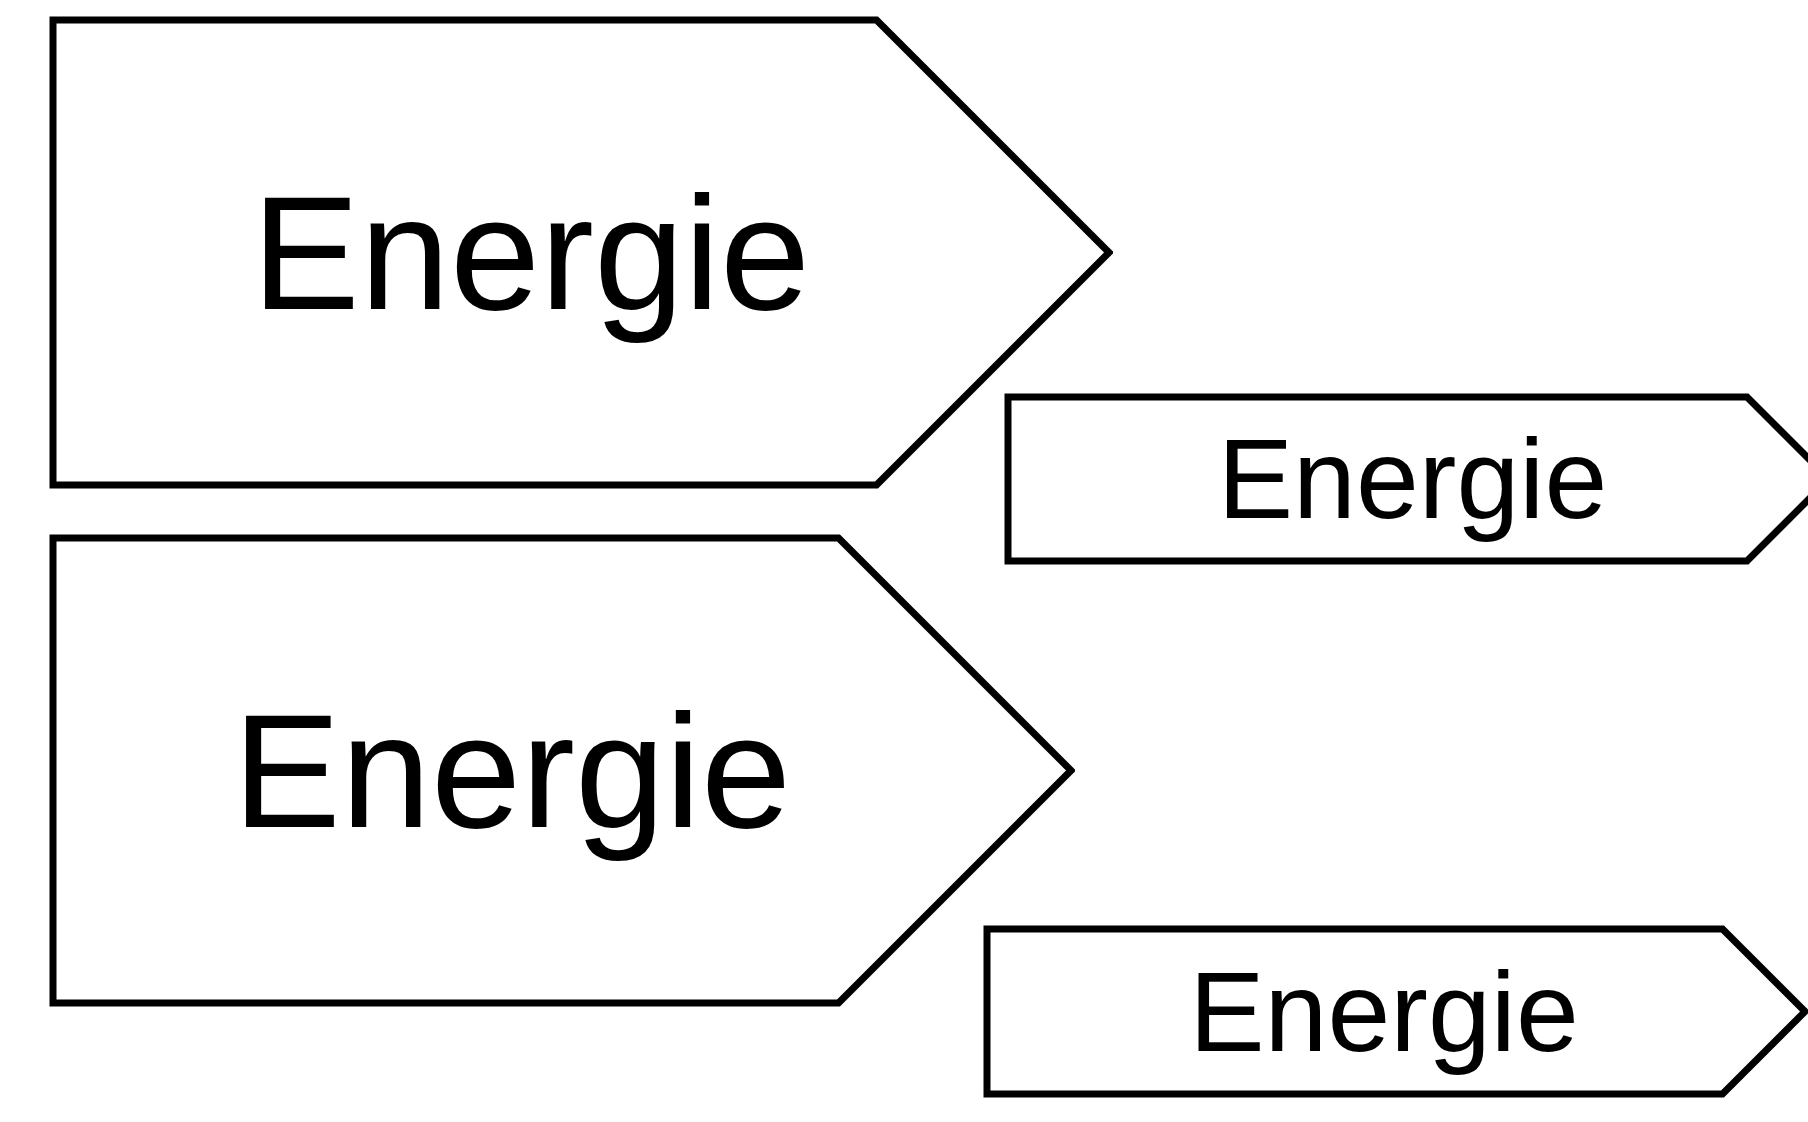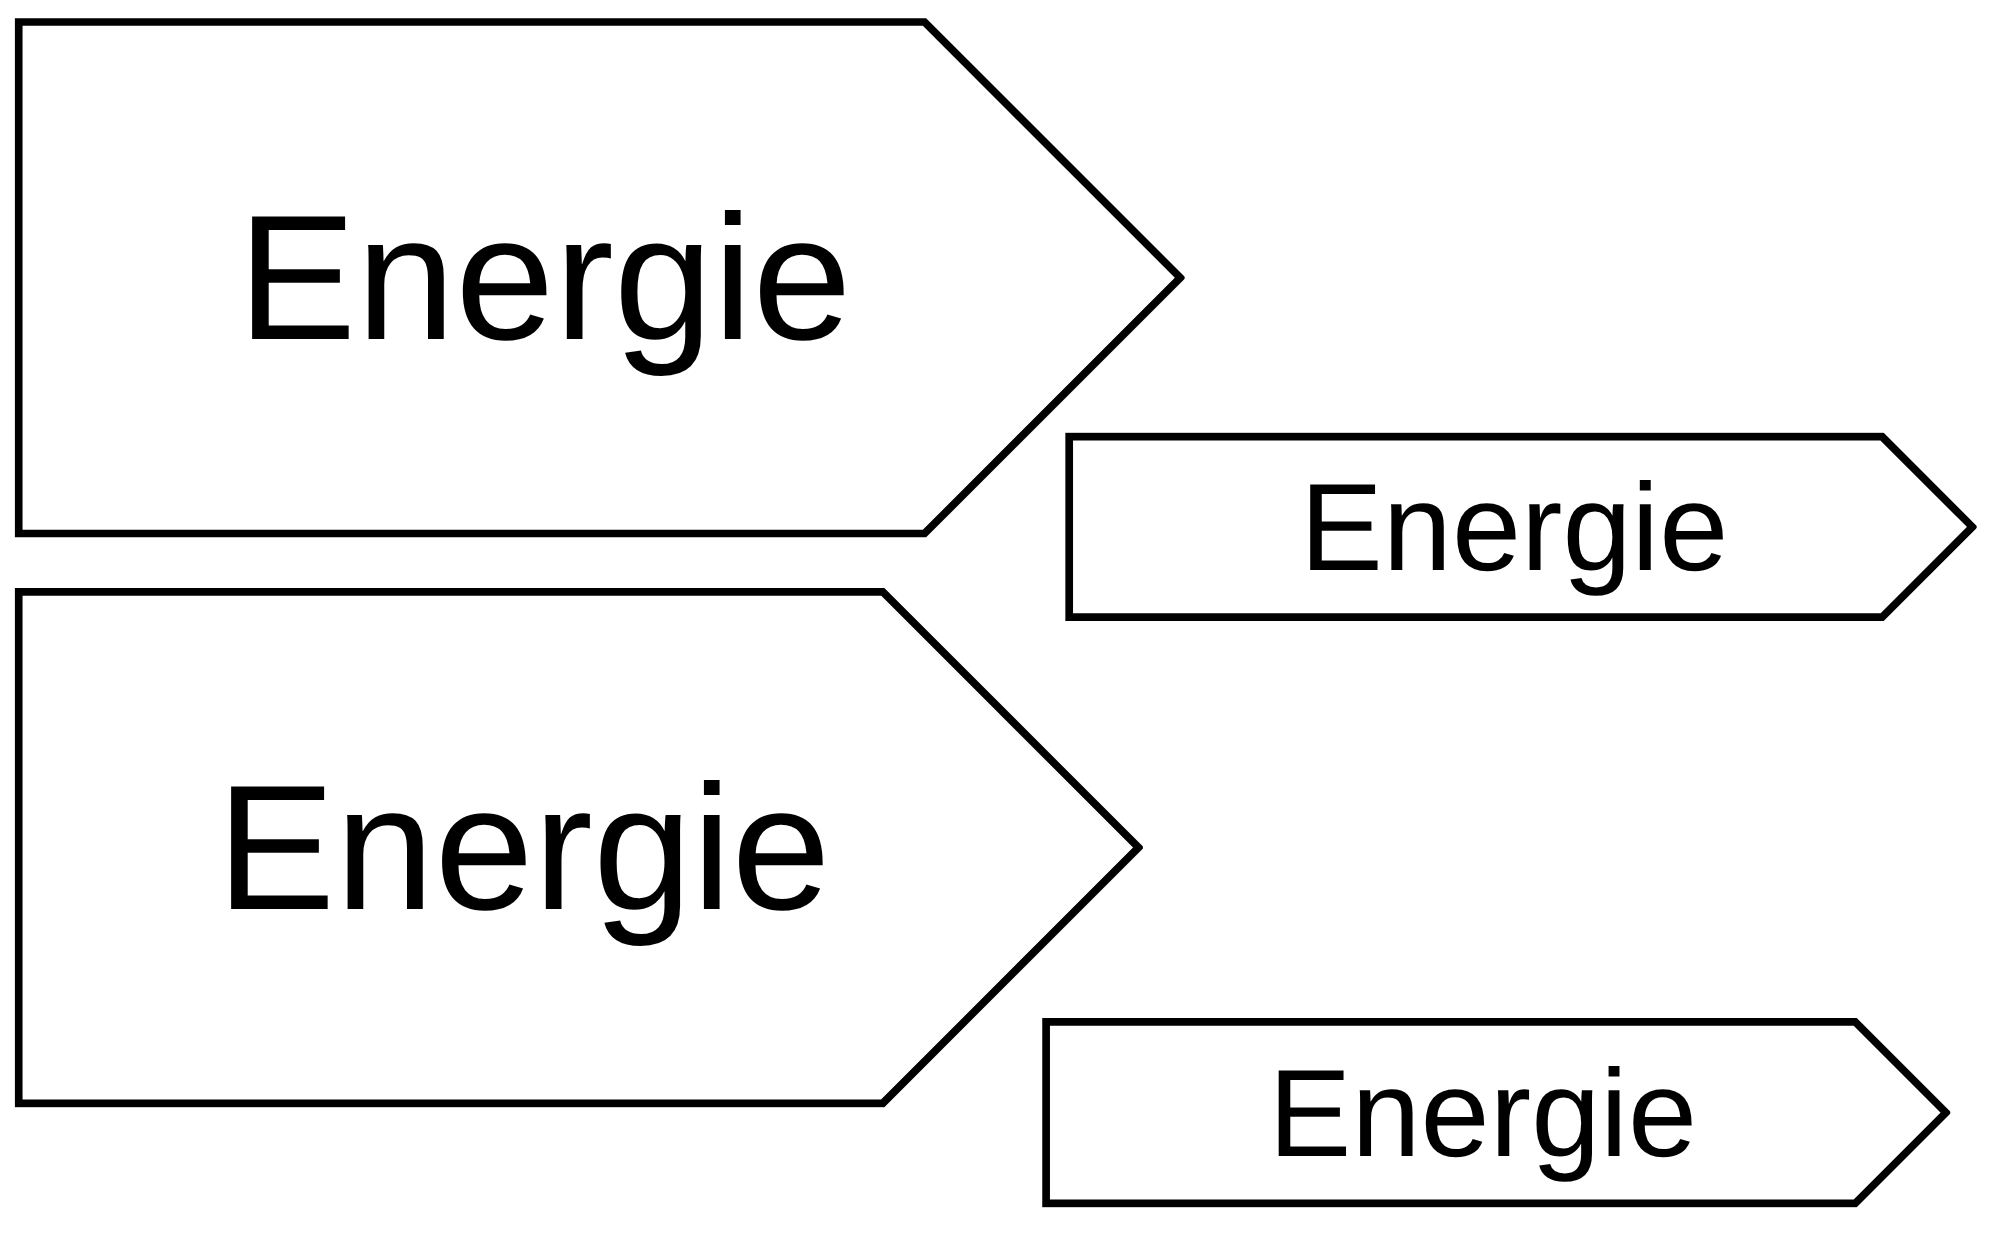--- a/index.html
+++ b/index.html
@@ -10,20 +10,21 @@
   .canvas {
     position: relative;
     width: 1808px;
     height: 1122px;
     background: #ffffff;
     overflow: hidden;
     font-family: "Liberation Sans", sans-serif;
   }
   .arrow {
     position: absolute;
+    margin-left: 36px;
   }
   .arrow svg {
     position: absolute;
     left: 0;
     top: 0;
     display: block;
   }
   .arrow polygon {
     fill: #ffffff;
     stroke: #000000;

